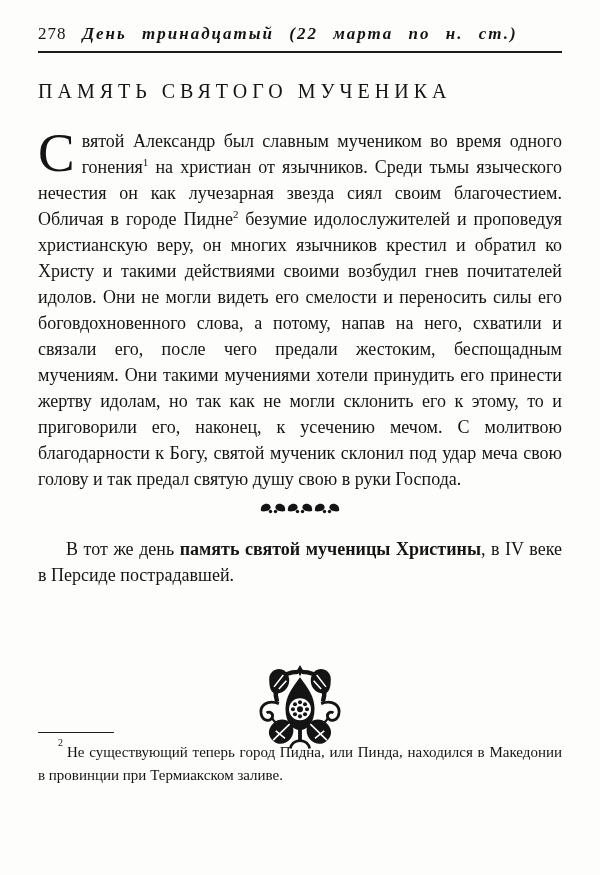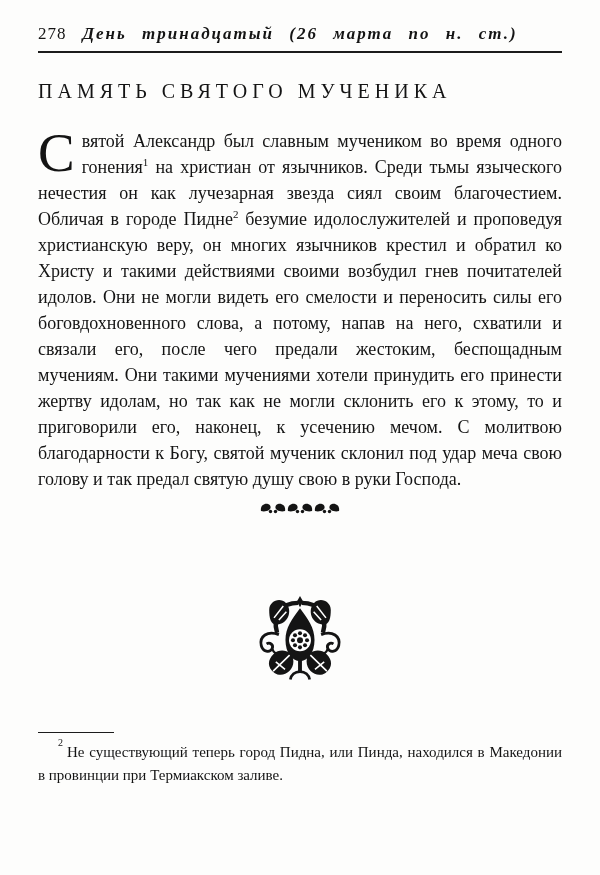--- a/index.html
+++ b/index.html
@@ -98,21 +98,21 @@
     line-height:0;
   }
 </style>
 </head>
 <body>
 
 <div class="page">
 
   <div class="runhead">
     <span class="pagenum">278</span>
-    <span class="runtitle">День тринадцатый (26 марта по н. ст.)</span>
+    <span class="runtitle">День тринадцатый (22 марта по н. ст.)</span>
     <span class="runspacer"></span>
   </div>
 
   <div class="kicker">ПАМЯТЬ СВЯТОГО МУЧЕНИКА</div>
 
   <div class="bodytext">
     <span class="dropcap">С</span><span>вятой Александр был славным мучеником во время одного гонения</span><sup class="fnref">1</sup><span> на христиан от язычников. Среди тьмы языческого нечестия он как лучезарная звезда сиял своим благочестием. Обличая в городе Пидне</span><sup class="fnref">2</sup><span> безумие идолослужителей и проповедуя христианскую веру, он многих язычников крестил и обратил ко Христу и такими действиями своими возбудил гнев почитателей идолов. Они не могли видеть его смелости и переносить силы его боговдохновенного слова, а потому, напав на него, схватили и связали его, после чего предали жестоким, беспощадным мучениям. Они такими мучениями хотели принудить его принести жертву идолам, но так как не могли склонить его к этому, то и приговорили его, наконец, к усечению мечом. С молитвою благодарности к Богу, святой мученик склонил под удар меча свою голову и так предал святую душу свою в руки Господа.</span>
   </div>
 
   <div class="divider">
@@ -125,20 +125,23 @@
       </defs>
       <use href="#fl" x="0" y="1"></use>
       <use href="#fl" transform="translate(26,1) scale(-1,1)"></use>
       <use href="#fl" x="27" y="1"></use>
       <use href="#fl" transform="translate(53,1) scale(-1,1)"></use>
       <use href="#fl" x="54" y="1"></use>
       <use href="#fl" transform="translate(80,1) scale(-1,1)"></use>
     </svg>
   </div>
 
+  <div class="p2">
+    <span>В тот же день </span><b>память святой мученицы Христины</b><span>, в IV веке в Персиде пострадавшей.</span>
+  </div>
 
   <div class="vignette-wrap">
     <svg width="88" height="88" viewBox="0 0 100 100" aria-hidden="true">
       <g fill="#141414">
         <path d="M50 1 L53.5 7.5 L50 14 L46.5 7.5 Z"></path>
       </g>
       <g id="vhalf">
         <path d="M48 9 C29 9 18 23 24 43" fill="none" stroke="#141414" stroke-width="5"></path>
         <path d="M15 17 C15 7 27 2 34 9 C41 16 38 30 27 33 C17 36 15 27 15 17 Z" fill="#141414"></path>
         <path d="M20.5 26 L31 12.5 M26 28.5 L34.5 19" stroke="#fff" stroke-width="1.8" fill="none"></path>

